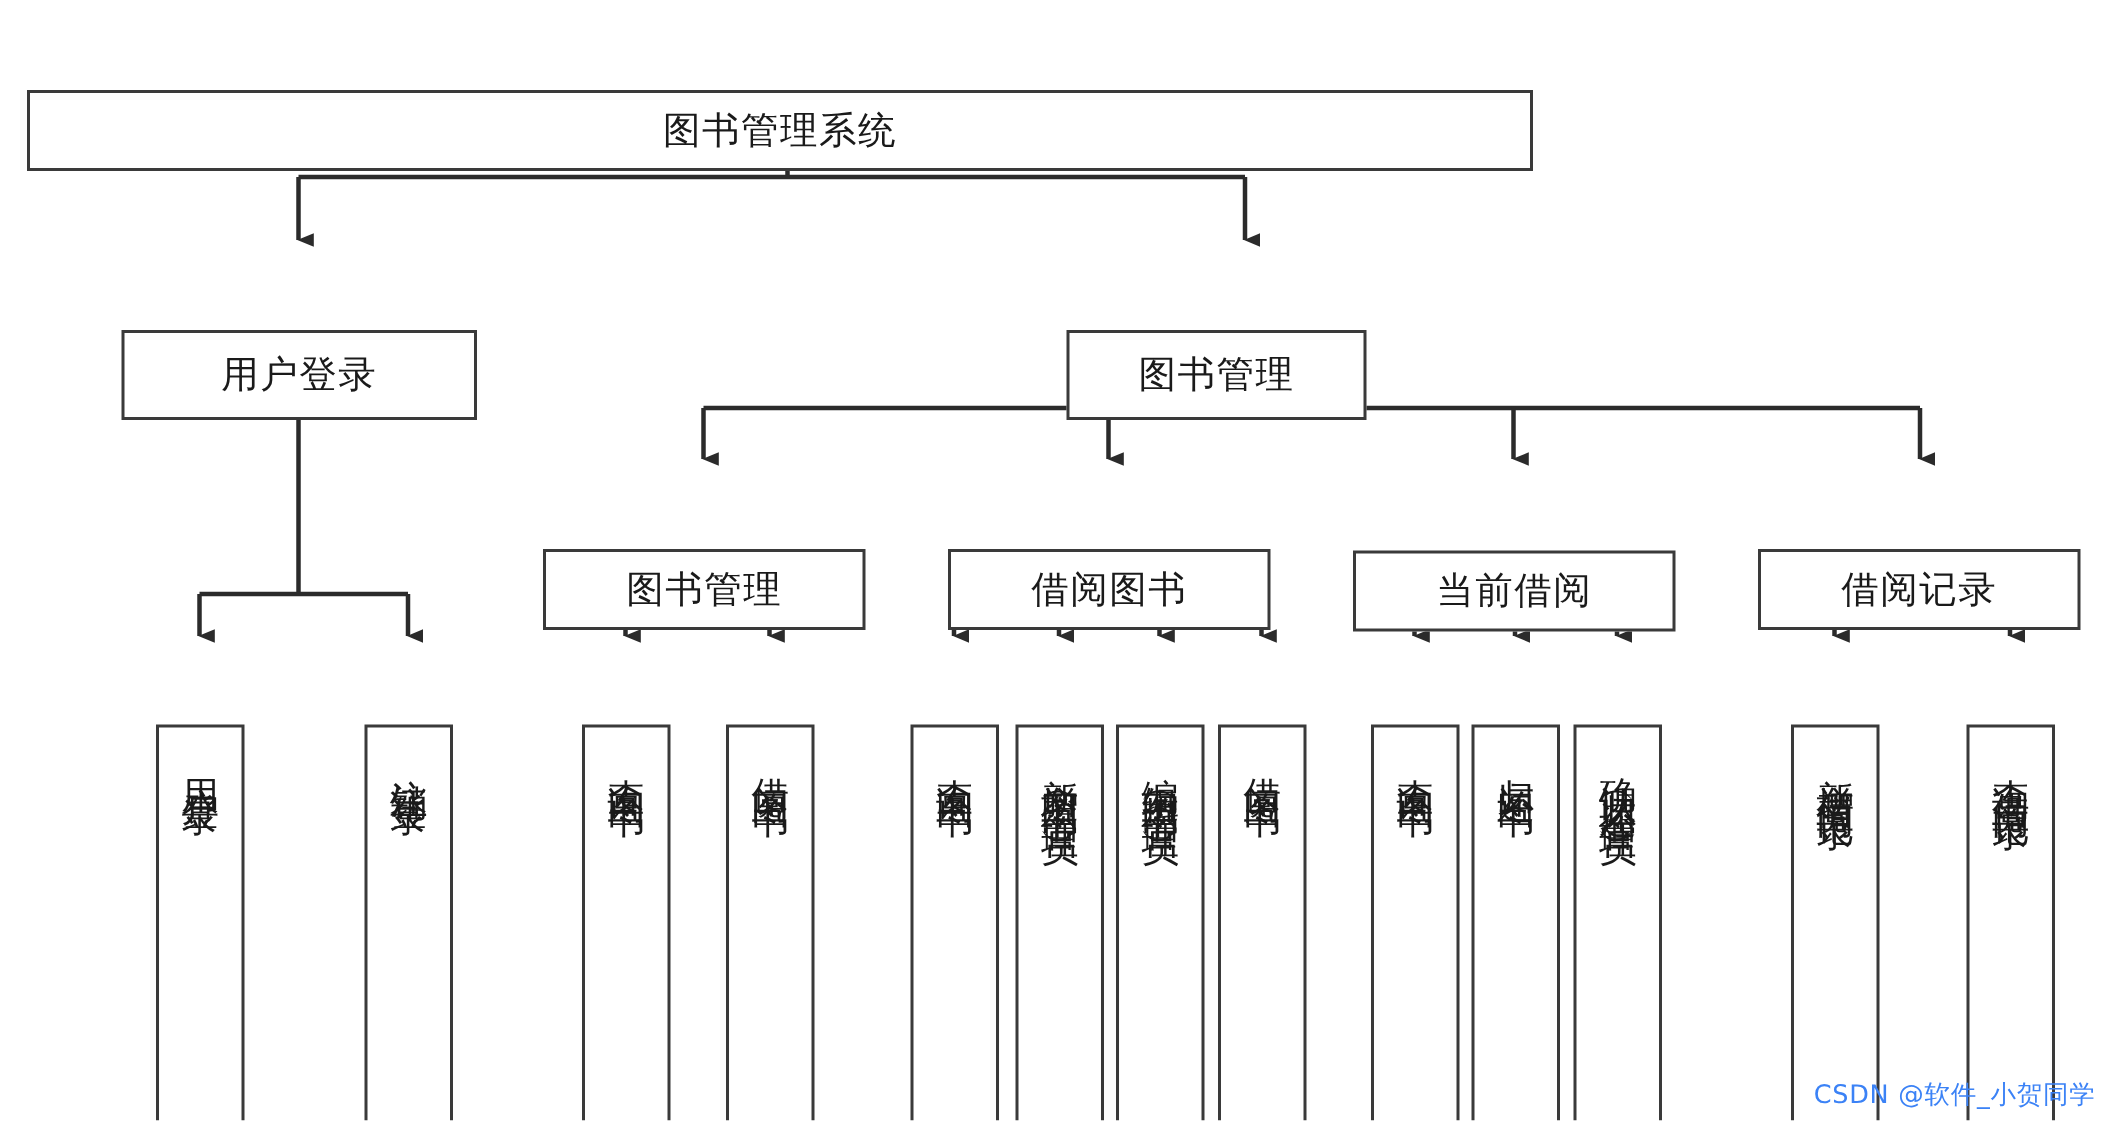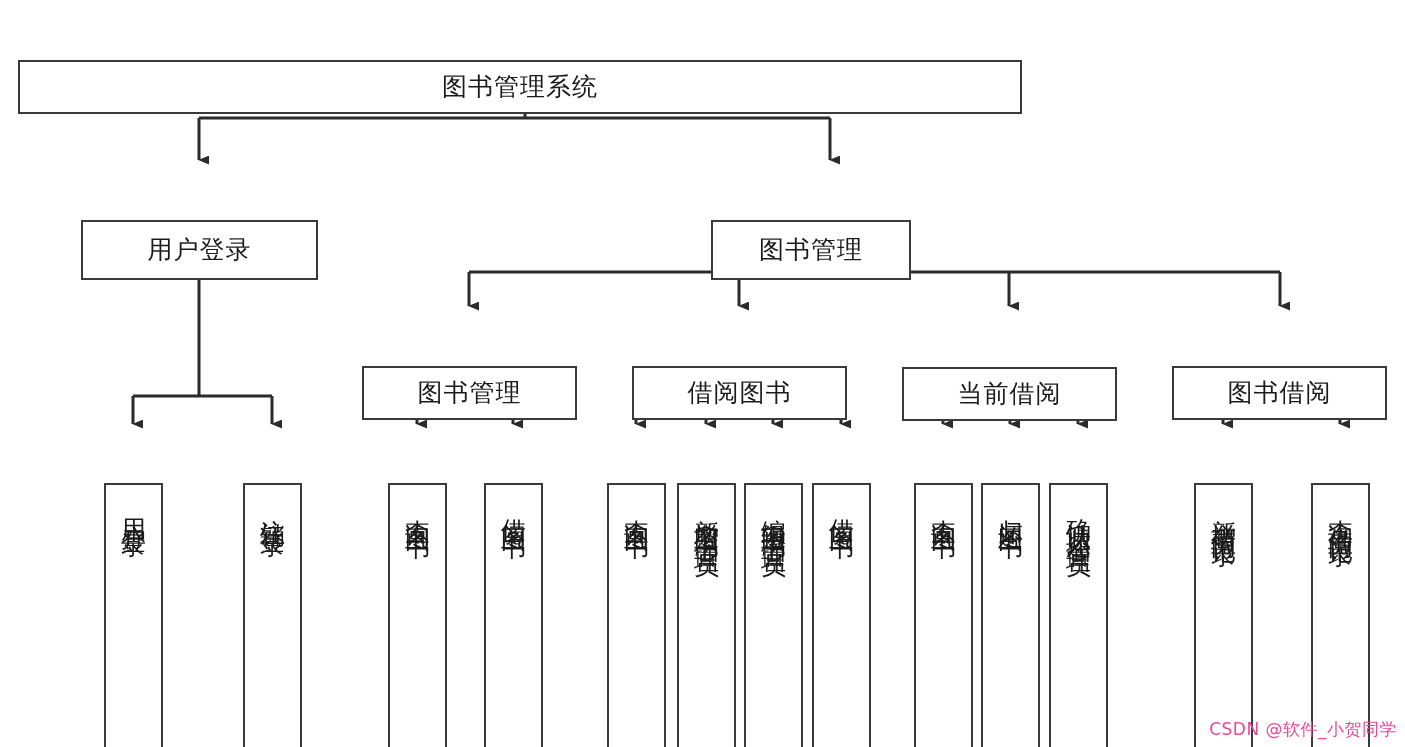--- a/index.html
+++ b/index.html
@@ -61,21 +61,21 @@
     font-size: 25px;
     line-height: 1.0;
     letter-spacing: 5px;
     white-space: nowrap;
   }
   .watermark {
     position: absolute;
     right: 8px;
     bottom: 6px;
     font-size: 17px;
-    color: #ec4899;
+    color: #3b82f6;
     white-space: nowrap;
     letter-spacing: 0.5px;
   }
 </style>
 </head>
 <body>
 
 <div id="diagram-root">
 
   <svg class="connectors" viewBox="0 0 1405 747" xmlns="http://www.w3.org/2000/svg">
@@ -142,21 +142,21 @@
   <div class="node horiz" style="left:362px; top:318px; width:215px; height:54px;">
     <span class="node-label">图书管理</span>
   </div>
   <div class="node horiz" style="left:632px; top:318px; width:215px; height:54px;">
     <span class="node-label">借阅图书</span>
   </div>
   <div class="node horiz" style="left:902px; top:319px; width:215px; height:54px;">
     <span class="node-label">当前借阅</span>
   </div>
   <div class="node horiz" style="left:1172px; top:318px; width:215px; height:54px;">
-    <span class="node-label">图书借阅</span>
+    <span class="node-label">借阅记录</span>
   </div>
 
   <div class="node vert" style="left:104px; top:435px; width:59px; height:300px;">
     <span class="node-label">用户登录</span>
   </div>
   <div class="node vert" style="left:243px; top:435px; width:59px; height:300px;">
     <span class="node-label">注销登录</span>
   </div>
 
   <div class="node vert" style="left:388px; top:435px; width:59px; height:300px;">

